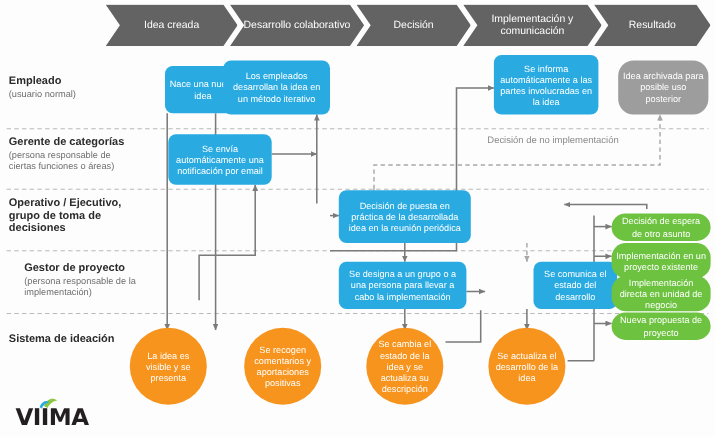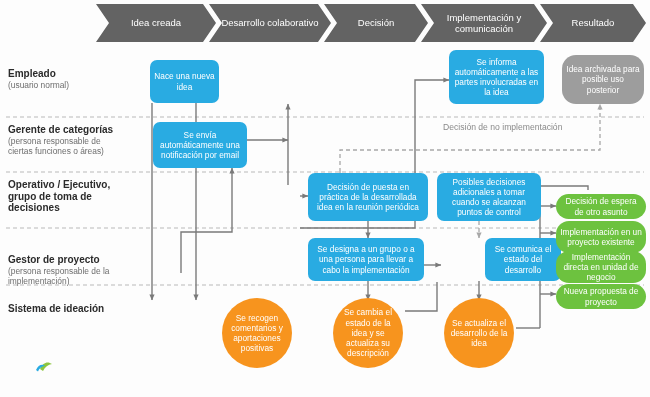--- a/index.html
+++ b/index.html
@@ -131,53 +131,53 @@
     <div class="s">(usuario normal)</div>
   </div>
   <div class="lane" style="top:124px;">
     <div class="t">Gerente de categorías</div>
     <div class="s">(persona responsable de ciertas funciones o áreas)</div>
   </div>
   <div class="lane" style="top:179px;">
     <div class="t">Operativo / Ejecutivo, grupo de toma de decisiones</div>
     <div class="s"></div>
   </div>
-  <div class="lane" style="top:254px;">
+  <div class="lane" style="top:238px;margin-left:14px;">
     <div class="t">Gestor de proyecto</div>
     <div class="s">(persona responsable de la implementación)</div>
   </div>
   <div class="lane" style="top:303px;">
     <div class="t">Sistema de ideación</div>
     <div class="s"></div>
   </div>
 
   <div class="node blue" style="left:118px;top:60px;width:69px;height:43px;margin-left:32px;">
     <span>Nace una nueva idea</span>
   </div>
 
+  <div class="node blue" style="left:203px;top:55px;width:97px;height:49px;">
+    <span>Los empleados desarrollan la idea en un método iterativo</span>
+  </div>
 
   <div class="node blue" style="left:449px;top:50px;width:95px;height:54px;">
     <span>Se informa automáticamente a las partes involucradas en la idea</span>
   </div>
 
   <div class="node gray" style="left:562px;top:55px;width:82px;height:49px;">
     <span>Idea archivada para posible uso posterior</span>
   </div>
 
   <div class="node blue" style="left:153px;top:122px;width:94px;height:46px;">
     <span>Se envía automáticamente una notificación por email</span>
   </div>
 
   <div class="node blue" style="left:308px;top:173px;width:120px;height:48px;">
     <span>Decisión de puesta en práctica de la desarrollada idea en la reunión periódica</span>
   </div>
 
-  <div class="node blue" style="left:437px;top:173px;width:104px;height:48px;">
-    <span>Posibles decisiones adicionales a tomar cuando se alcanzan puntos de control</span>
-  </div>
 
   <div class="node blue" style="left:308px;top:238px;width:116px;height:43px;">
     <span>Se designa a un grupo o a una persona para llevar a cabo la implementación</span>
   </div>
 
   <div class="node blue" style="left:441px;top:238px;width:76px;height:43px;margin-left:44px;">
     <span>Se comunica el estado del desarrollo</span>
   </div>
 
   <div class="node green" style="left:556px;top:194px;width:90px;height:25px;">
@@ -186,34 +186,38 @@
   <div class="node green" style="left:556px;top:221px;width:90px;height:32px;">
     <span>Implementación en un proyecto existente</span>
   </div>
   <div class="node green" style="left:556px;top:251px;width:90px;height:32px;">
     <span>Implementación directa en unidad de negocio</span>
   </div>
   <div class="node green" style="left:556px;top:284px;width:90px;height:25px;">
     <span>Nueva propuesta de proyecto</span>
   </div>
 
+  <div class="node circle" style="left:118px;top:298px;width:70px;height:70px;">
+    <span>La idea es visible y se presenta</span>
+  </div>
   <div class="node circle" style="left:222px;top:298px;width:70px;height:70px;">
     <span>Se recogen comentarios y aportaciones positivas</span>
   </div>
   <div class="node circle" style="left:333px;top:298px;width:70px;height:70px;">
     <span>Se cambia el estado de la idea y se actualiza su descripción</span>
   </div>
   <div class="node circle" style="left:444px;top:298px;width:70px;height:70px;">
     <span>Se actualiza el desarrollo de la idea</span>
   </div>
 
   <div class="dashlabel" style="left:443px;top:122px;">
     <span>Decisión de no implementación</span>
   </div>
 
   <div id="logo">
     <svg width="100" height="32" viewBox="0 0 100 32" xmlns="http://www.w3.org/2000/svg">
       <path d="M26,9 C29,2 34,1 38,4 C34,4.5 31,7 29,11 Z" fill="#8dc63f"></path>
       <path d="M22,10 C24,5 28,3.5 31,5.5 C27.5,6.5 25,8.5 24,11.5 Z" fill="#29abe2"></path>
     </svg>
+    <div class="word">VIIMA</div>
   </div>
 
 </div>
 
 </body></html>

